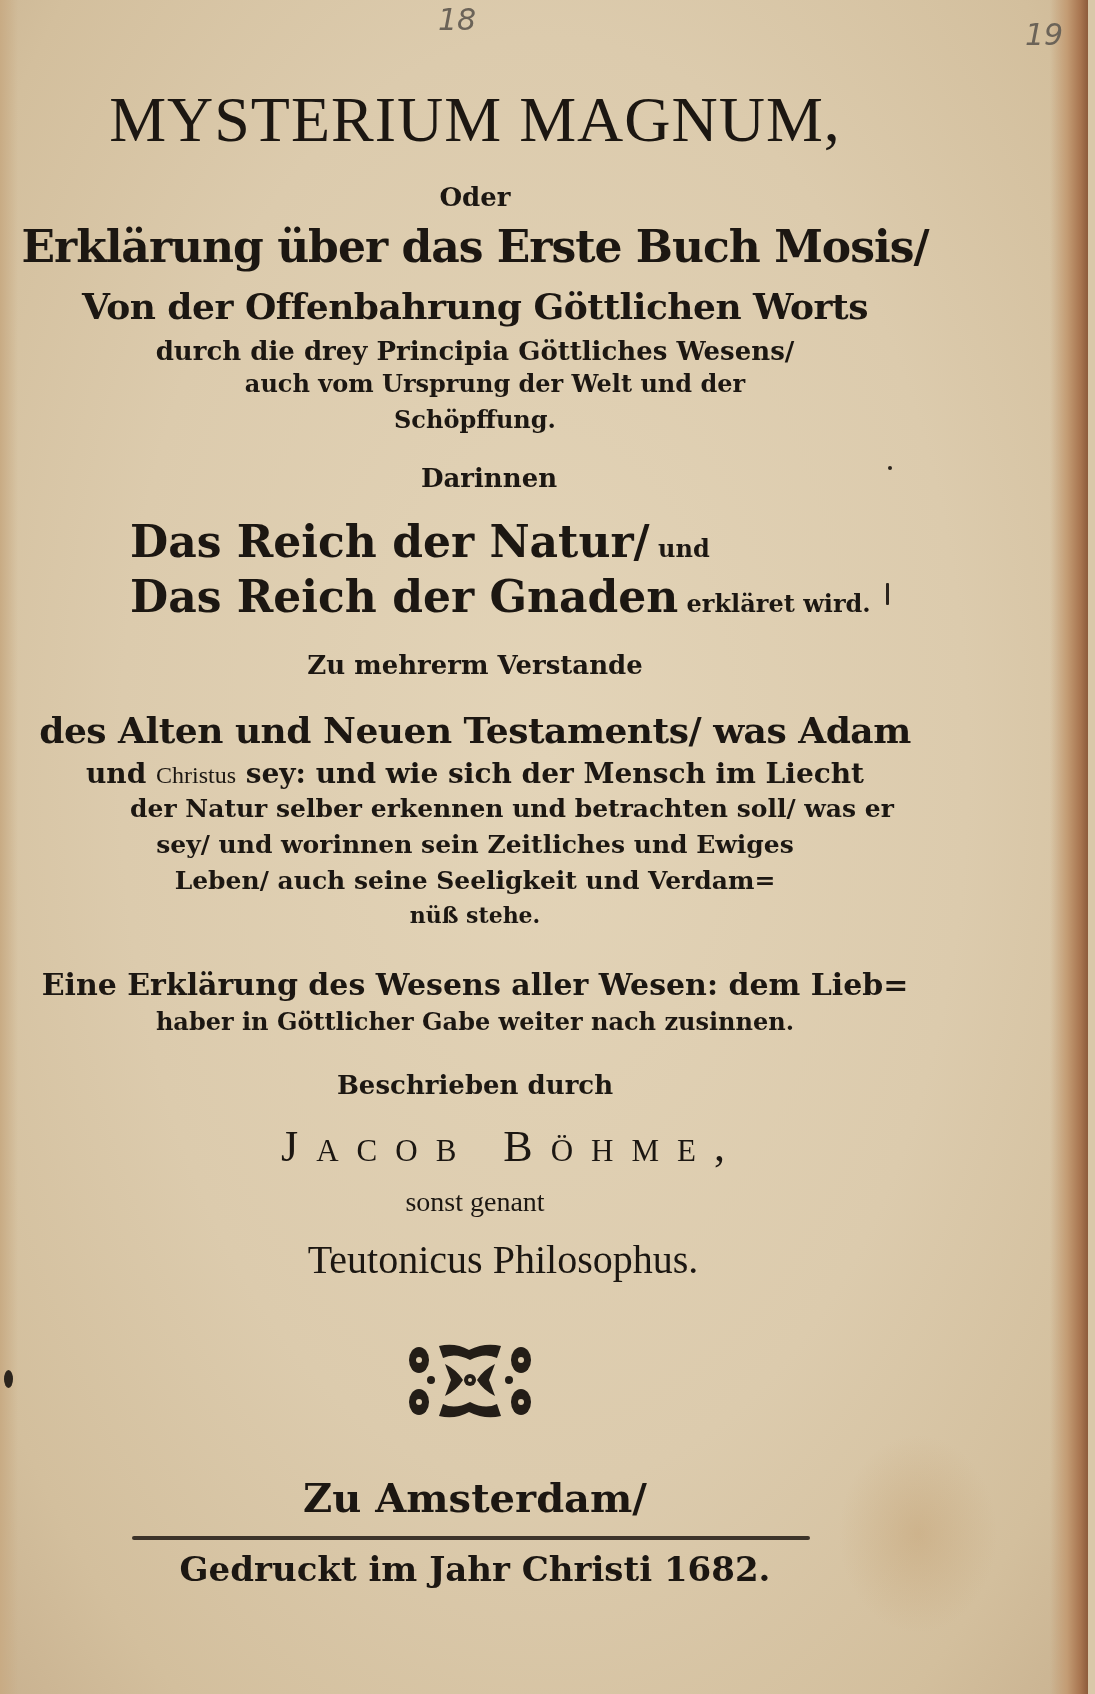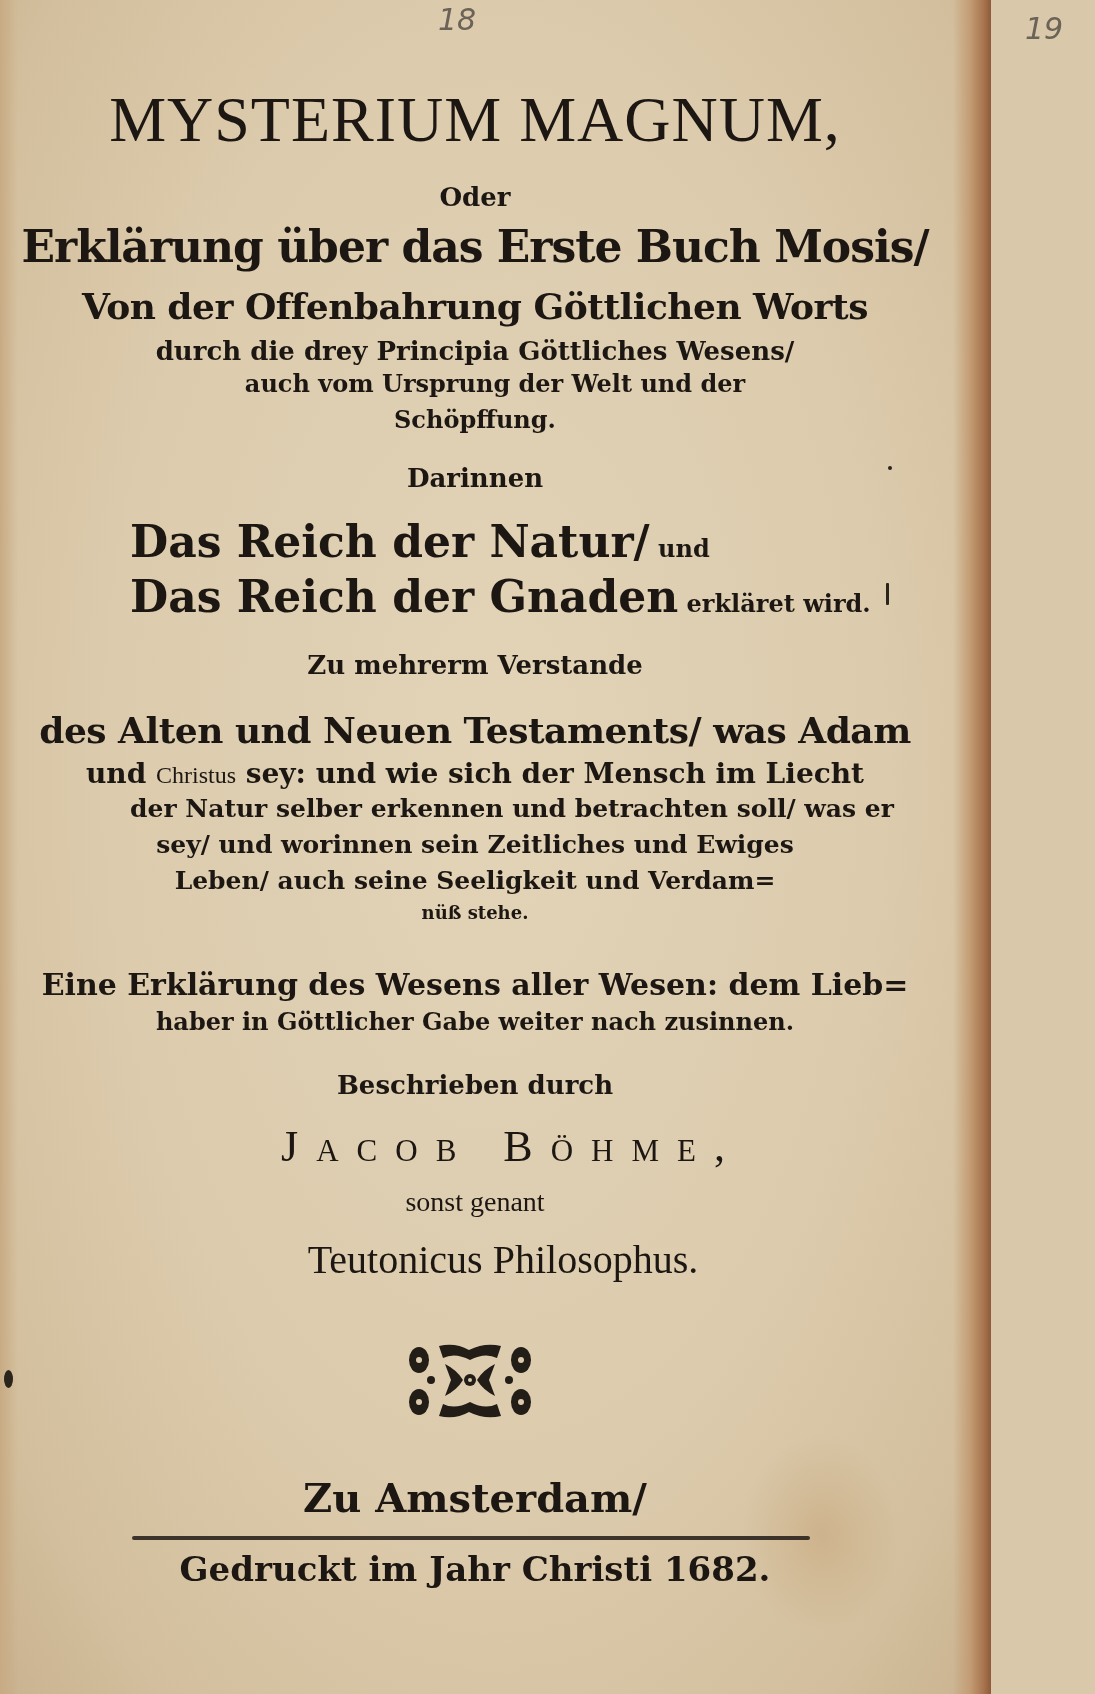--- a/index.html
+++ b/index.html
@@ -7,21 +7,21 @@
       padding: 0;
     }
     body {
       width: 1095px;
       height: 1694px;
       overflow: hidden;
       background: #d9c8a9;
     }
     .page {
       position: relative;
-      width: 991px;
+      width: 1088px;
       height: 1694px;
       background:
         radial-gradient(ellipse at 50% 45%, #e3d4b8 0%, #dccbad 55%, #d3bf9d 85%, #c9b290 100%);
       box-sizing: border-box;
       font-family: "DejaVu Serif", serif;
       color: #1c1712;
     }
     .edge-right {
       position: absolute;
       top: 0;
@@ -47,21 +47,21 @@
       background: radial-gradient(ellipse at center, rgba(190,150,100,0.35) 0%, rgba(190,150,100,0) 70%);
     }
     .pencil {
       position: absolute;
       font-family: "DejaVu Sans", sans-serif;
       font-style: italic;
       color: #6b6358;
       font-size: 30px;
     }
     .pencil-left { top: 2px; left: 438px; }
-    .pencil-right { top: 11px; left: 1025px; }
+    .pencil-right { top: 17px; left: 1025px; }
 
     .content {
       position: absolute;
       top: 0;
       left: 0;
       width: 950px;
       text-align: center;
     }
     .line {
       position: absolute;
@@ -107,20 +107,21 @@
       font-size: 24px;
       left: 20px;
     }
     .sub5 {
       top: 408px;
       font-size: 24px;
     }
     .darinnen {
       top: 465px;
       font-size: 26px;
+      padding-left: 14px;
     }
     .reich1 {
       top: 520px;
       left: 130px;
       width: auto;
       text-align: left;
       font-size: 44px;
     }
     .reich1 .small, .reich2 .small {
       font-size: 24px;
@@ -158,21 +159,21 @@
     .sey {
       top: 832px;
       font-size: 25px;
     }
     .leben {
       top: 868px;
       font-size: 25px;
     }
     .nuss {
       top: 904px;
-      font-size: 18px;
+      font-size: 22px;
     }
     .eine {
       top: 970px;
       font-size: 30px;
     }
     .haber {
       top: 1010px;
       font-size: 24px;
     }
     .beschrieben {

